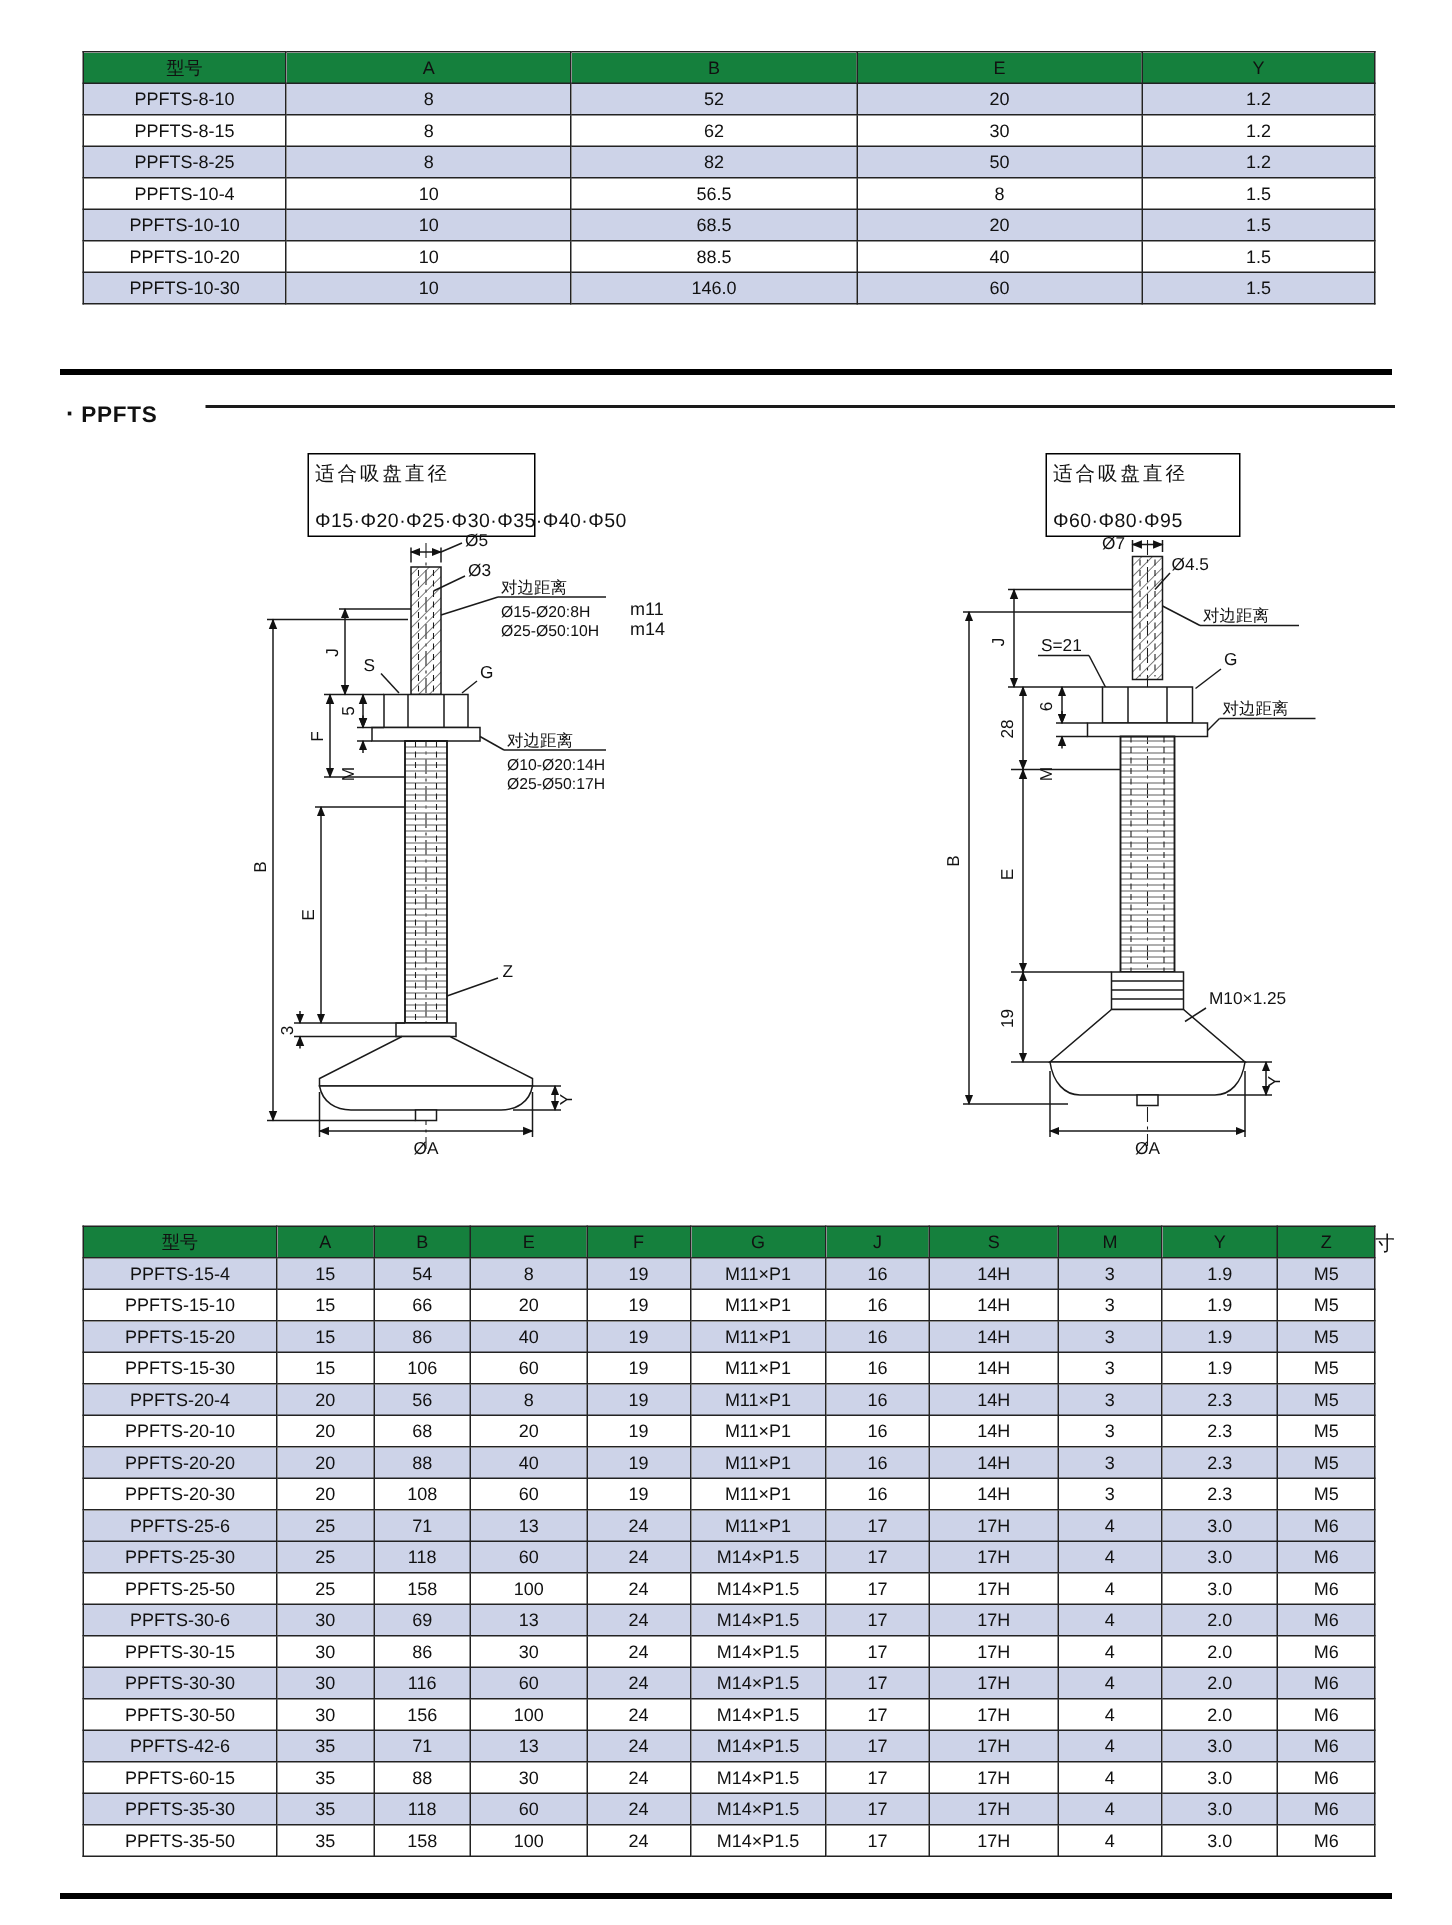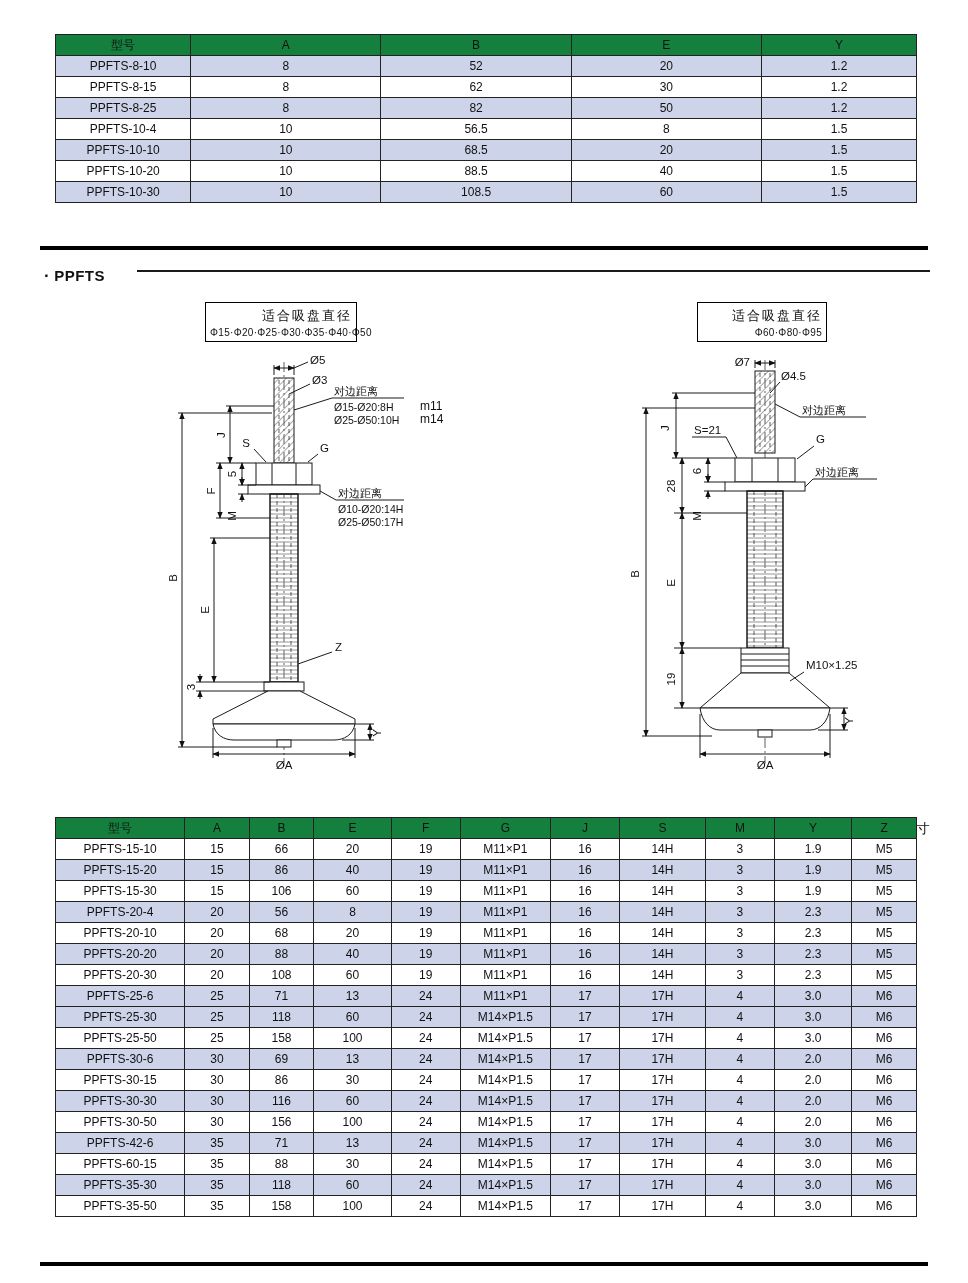--- a/index.html
+++ b/index.html
@@ -19,23 +19,23 @@
   table.spec tr.alt { background:var(--alt); }
   .t-top { left:55px; top:34px; width:862px; }
   .t-bottom { left:55px; top:817px; width:862px; }
   .rule { position:absolute; background:#000; }
   .rule-a { left:40px; top:246px; width:888px; height:4px; }
   .rule-b { left:40px; top:1262px; width:888px; height:4px; }
   .sec-title { position:absolute; left:44px; top:266px; font-size:15px; font-weight:bold; letter-spacing:0.5px; }
   .sec-title .bullet { font-size:17px; margin-right:4px; }
   .sec-line { position:absolute; left:137px; top:270px; width:793px; height:2px; background:#1a1a1a; }
   .diag { position:absolute; left:0; top:290px; width:968px; height:525px; }
-  .tbox { position:absolute; border:1px solid #000; text-align:right; padding:4px 4px 3px; background:#fff; }
+  .tbox { position:absolute; border:1px solid #000; text-align:left; padding:4px 4px 3px; background:#fff; }
   .tbox .l1 { font-size:13px; letter-spacing:2px; }
-  .tbox .l2 { font-size:10px; margin-top:2px; letter-spacing:0.3px; }
+  .tbox .l2 { font-size:13px; margin-top:14px; letter-spacing:0.3px; }
   .tbox-l { left:205px; top:12px; width:152px; }
   .tbox-r { left:697px; top:12px; width:130px; }
   .svgL { position:absolute; left:132px; top:58px; }
   .svgR { position:absolute; left:600px; top:58px; }
   .hexnote { position:absolute; left:836px; top:490px; font-size:13.5px;margin-top:40px; }
   svg text { font-family:"Liberation Sans","DejaVu Sans",sans-serif; fill:#111; stroke:none; }
   svg .ln { stroke:#1a1a1a; stroke-width:1; fill:none; }
 </style>
 </head>
 <body>
@@ -98,21 +98,21 @@
         <tr>
           <td>PPFTS-10-20</td>
           <td>10</td>
           <td>88.5</td>
           <td>40</td>
           <td>1.5</td>
         </tr>
         <tr class="alt">
           <td>PPFTS-10-30</td>
           <td>10</td>
-          <td>108.5</td>
+          <td>146.0</td>
           <td>60</td>
           <td>1.5</td>
         </tr>
       </tbody>
   </table>
 
   <div class="rule rule-a"></div>
 
   <div class="sec-title">
     <span class="bullet">·</span><span>PPFTS</span>
@@ -326,20 +326,33 @@
           <th>F</th>
           <th>G</th>
           <th>J</th>
           <th>S</th>
           <th>M</th>
           <th>Y</th>
           <th>Z</th>
         </tr>
       </thead>
     <tbody>
+        <tr class="alt">
+          <td>PPFTS-15-4</td>
+          <td>15</td>
+          <td>54</td>
+          <td>8</td>
+          <td>19</td>
+          <td>M11×P1</td>
+          <td>16</td>
+          <td>14H</td>
+          <td>3</td>
+          <td>1.9</td>
+          <td>M5</td>
+        </tr>
         <tr>
           <td>PPFTS-15-10</td>
           <td>15</td>
           <td>66</td>
           <td>20</td>
           <td>19</td>
           <td>M11×P1</td>
           <td>16</td>
           <td>14H</td>
           <td>3</td>

